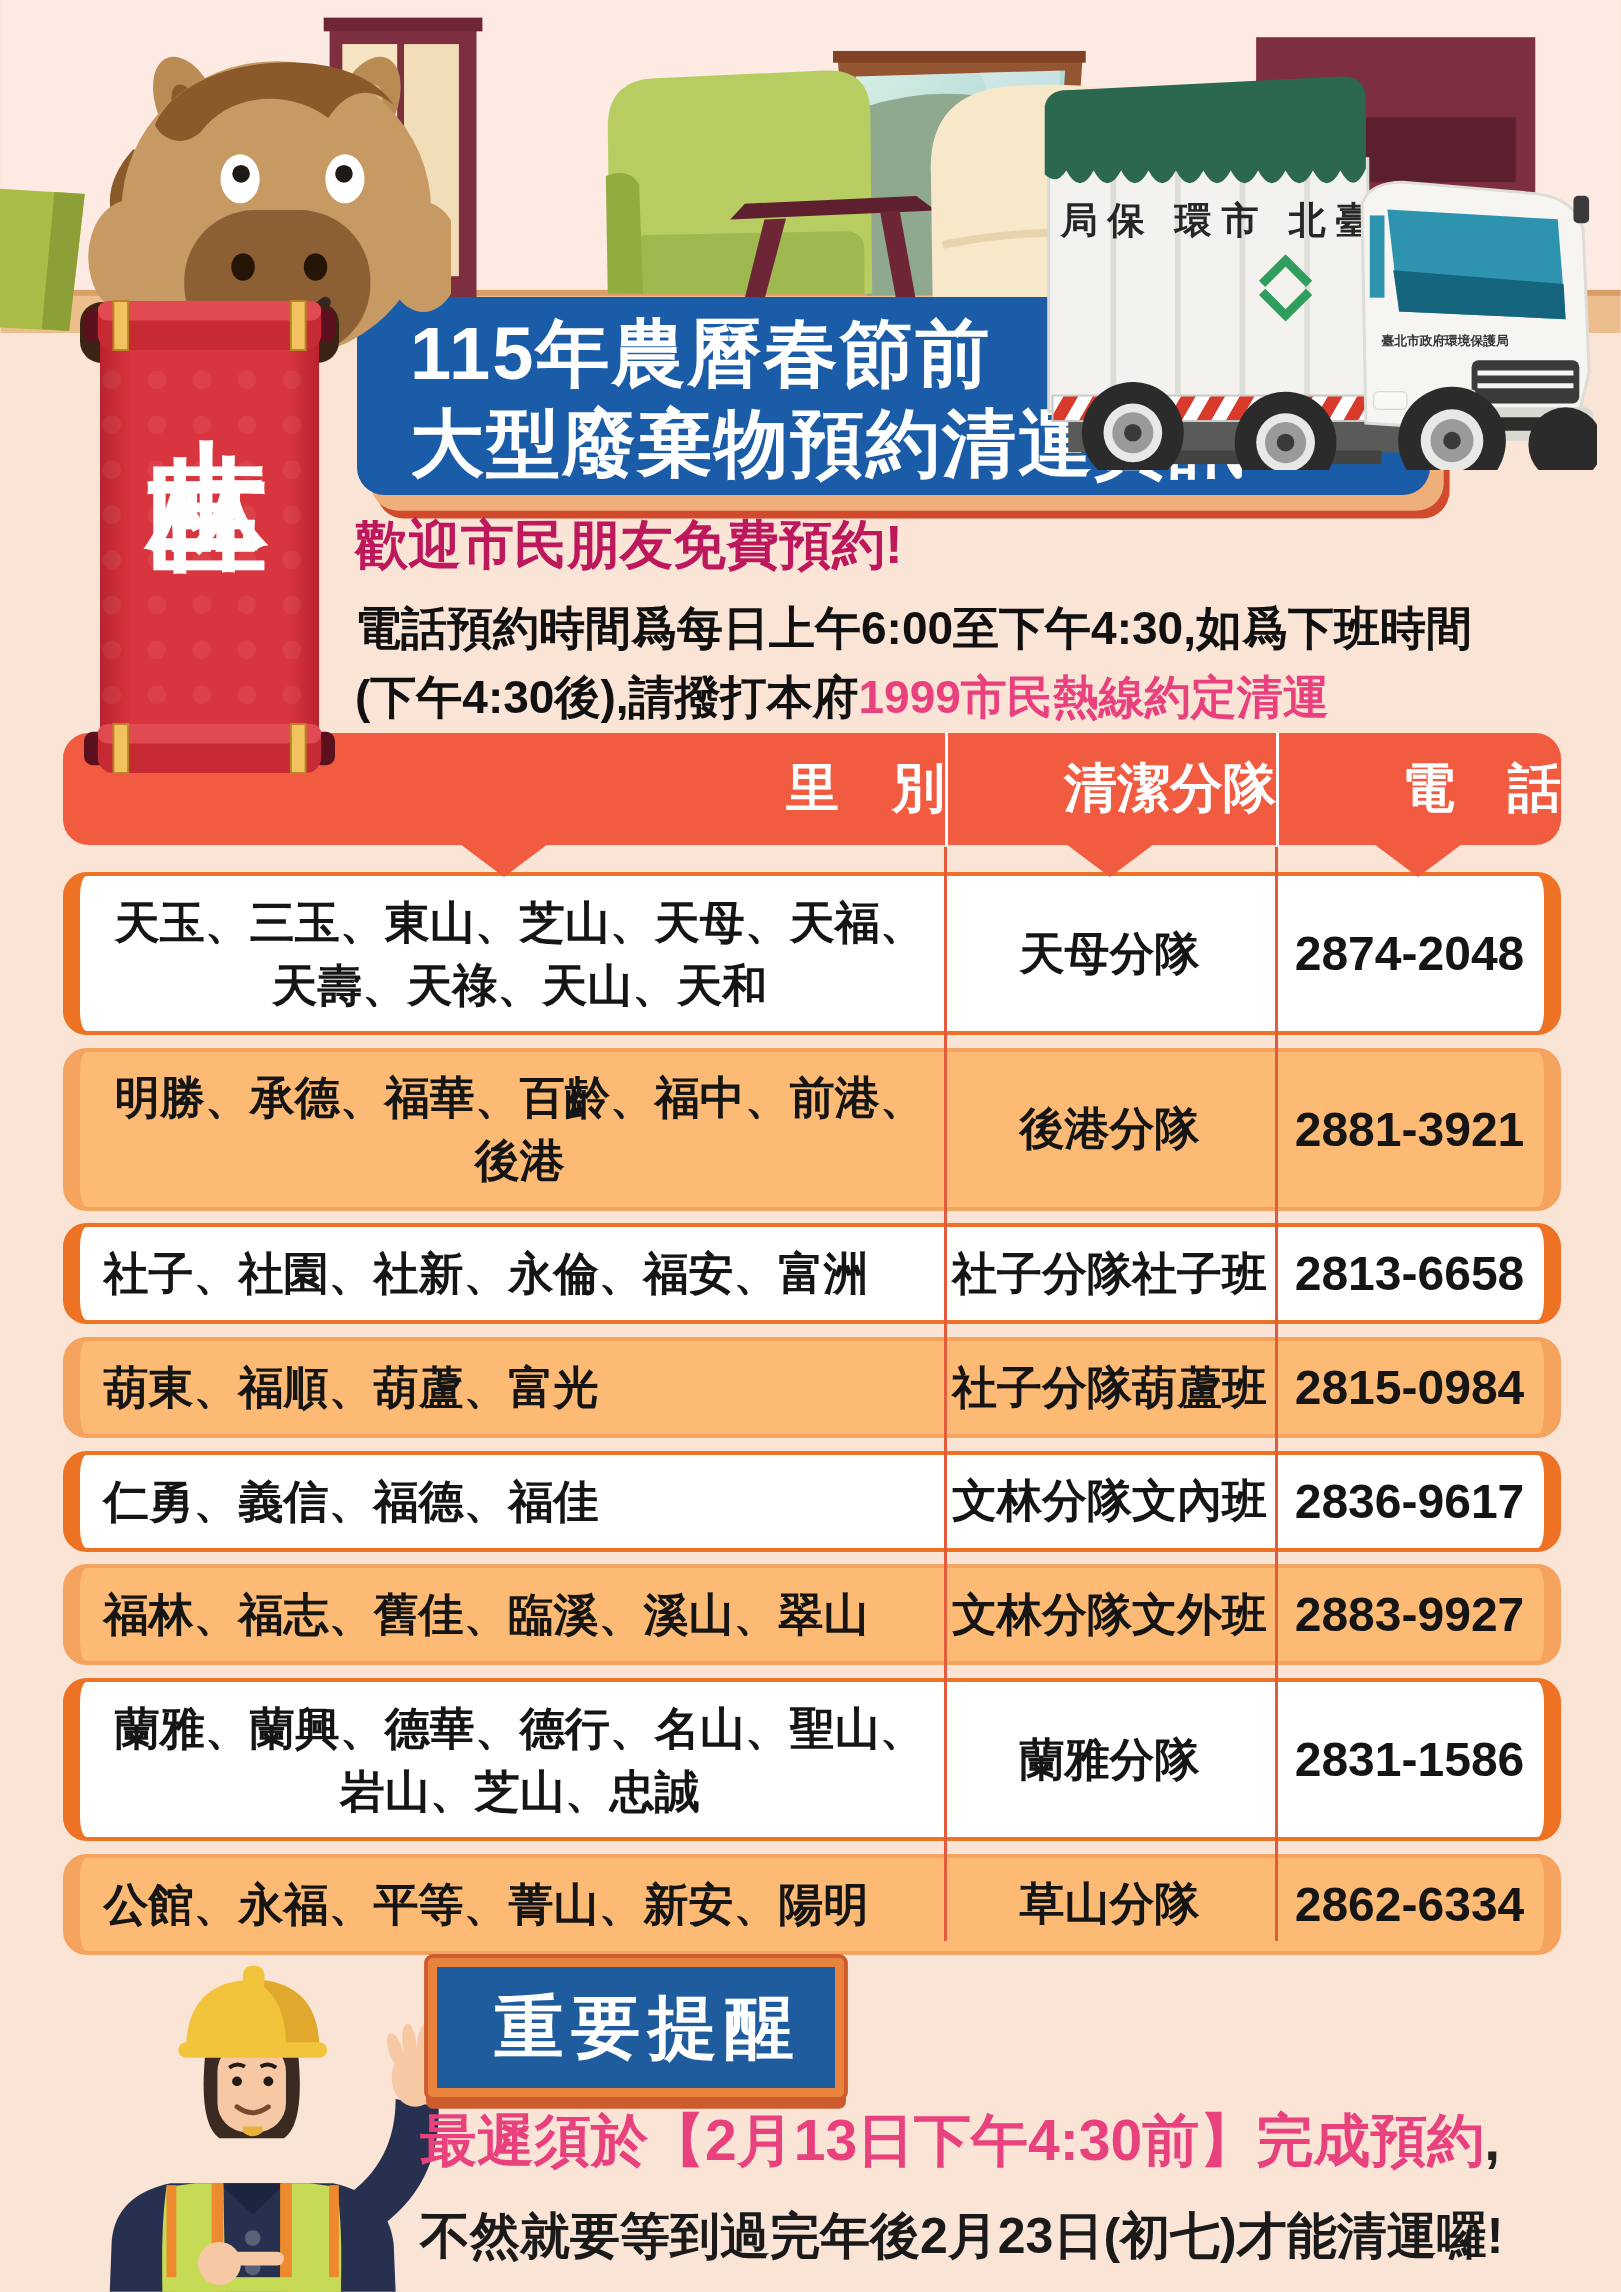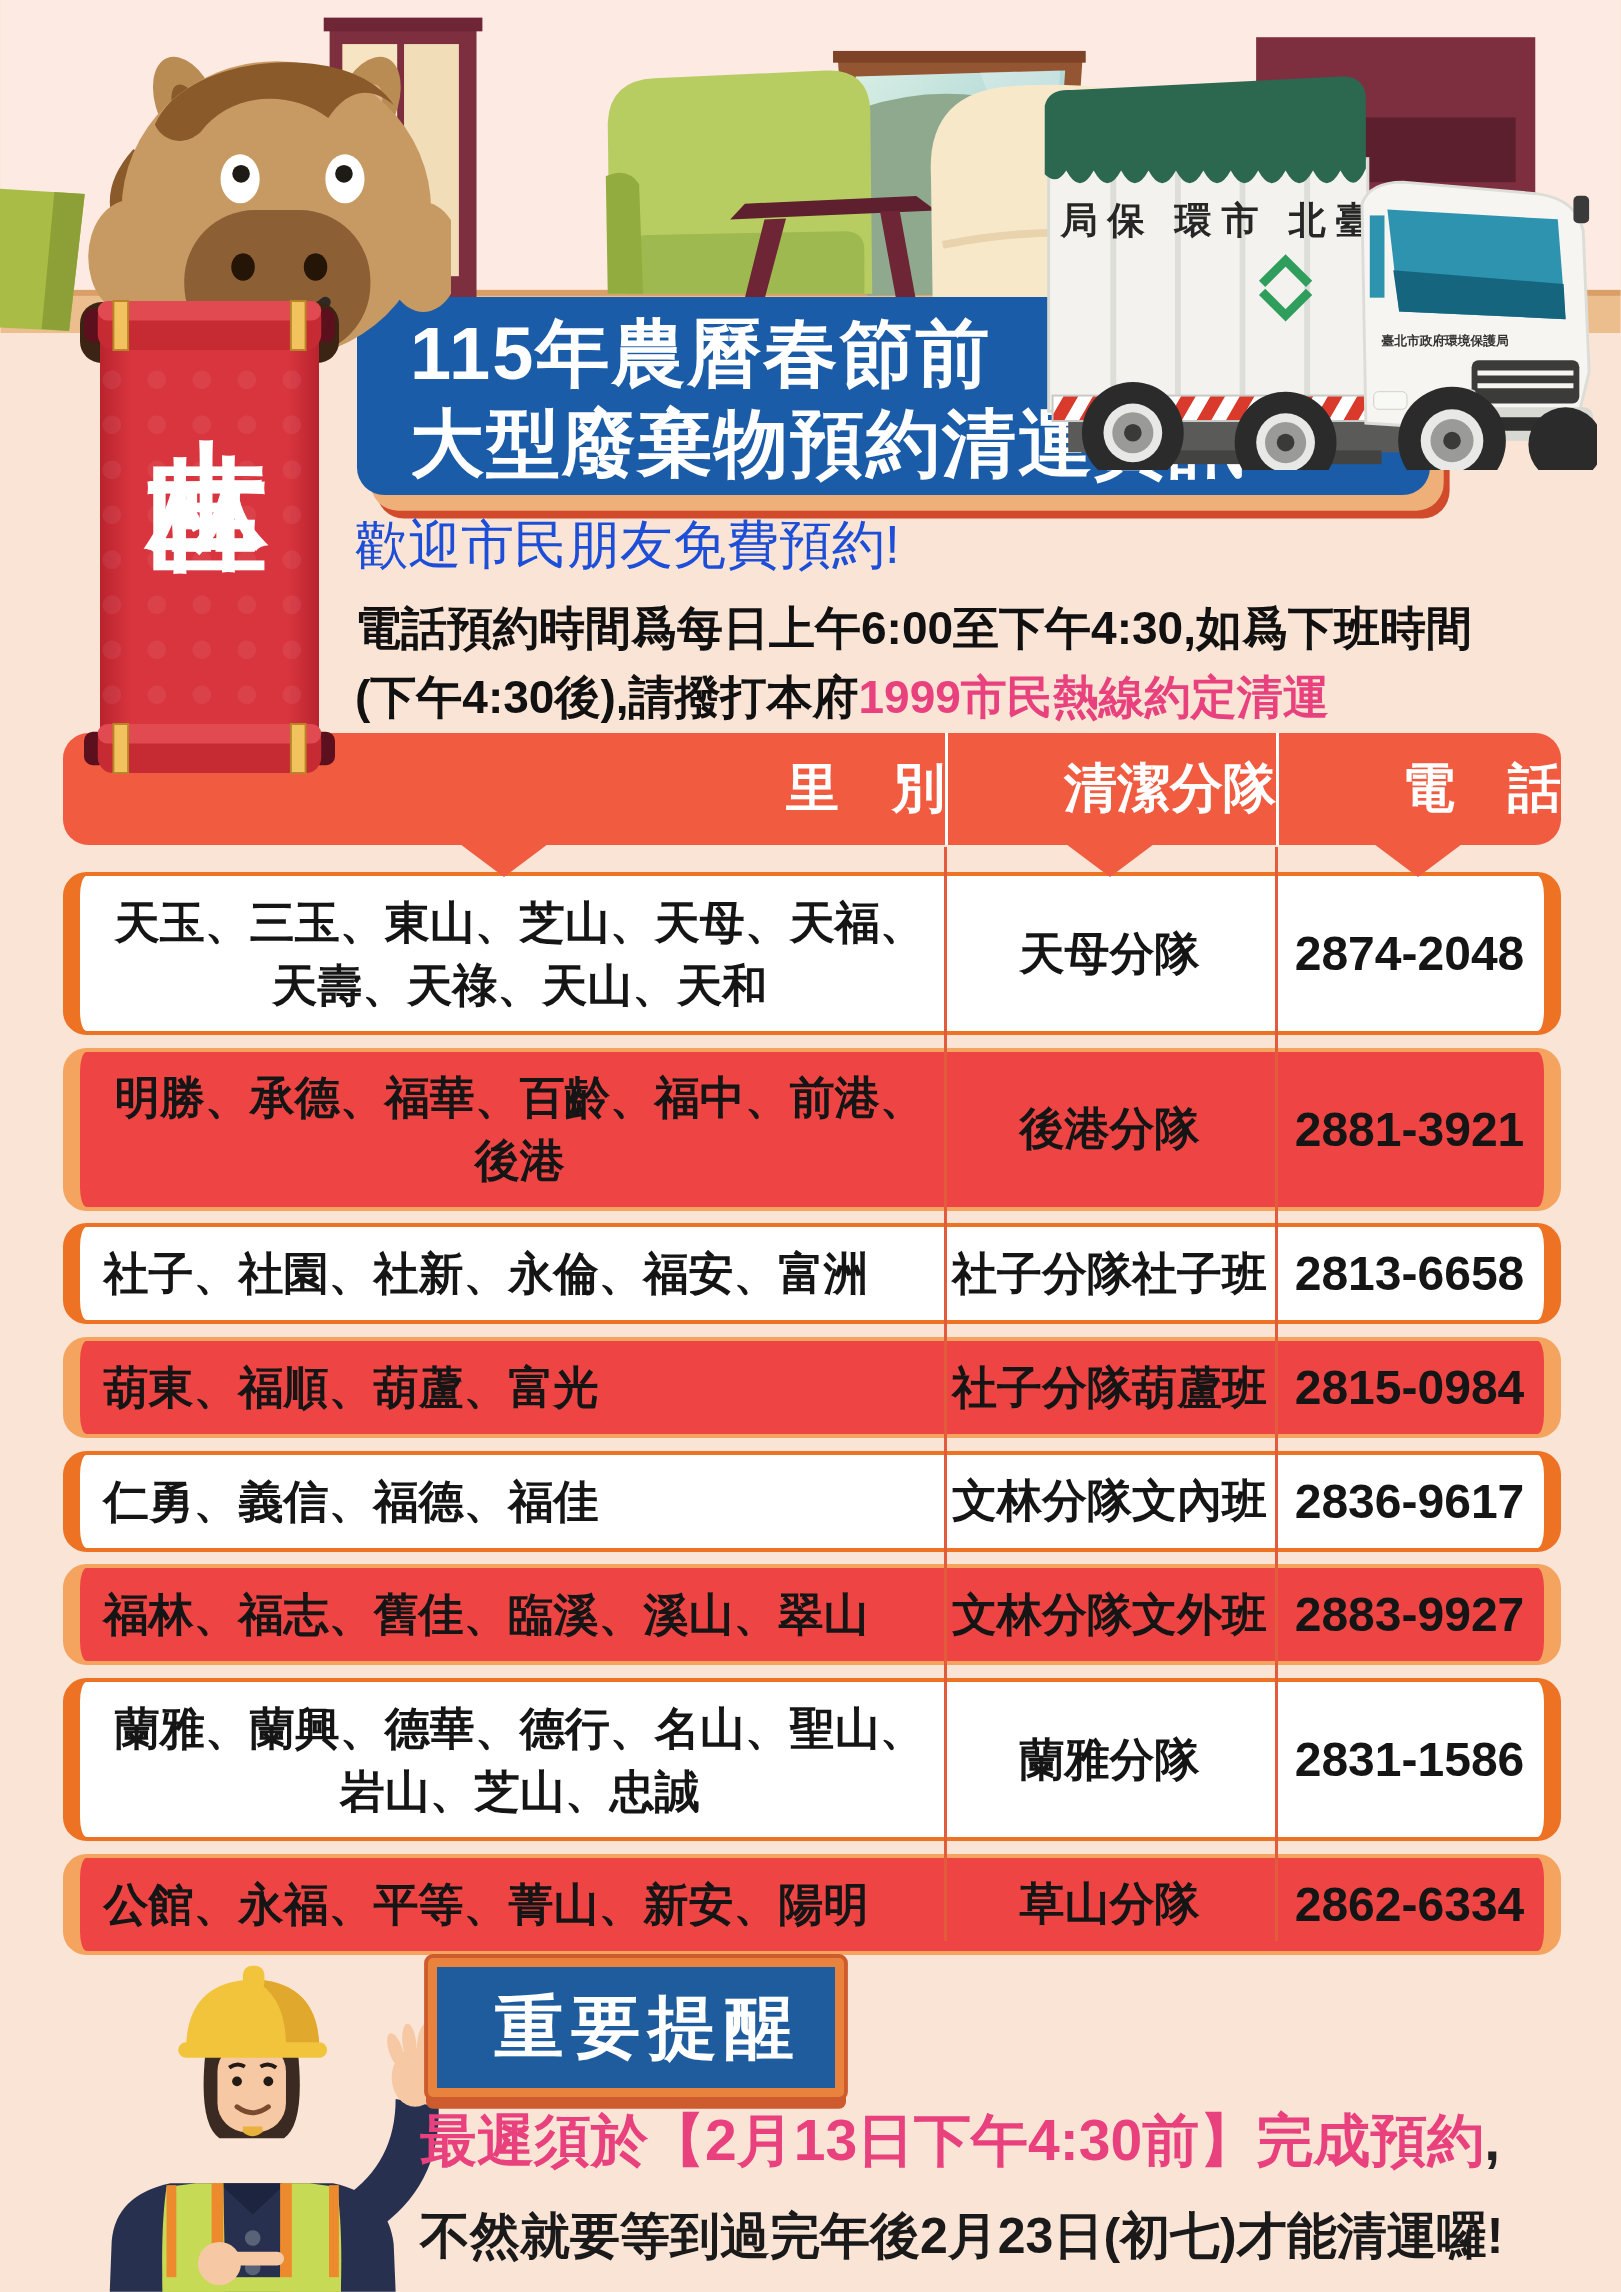--- a/index.html
+++ b/index.html
@@ -37,21 +37,21 @@
     color:#ffffff;font-size:120px;font-weight:800;line-height:1;
     letter-spacing:15.7px;margin-top:17.6px;
   }
   .hoof{position:absolute;width:53px;height:61px;background:#3b2414;border-radius:21.6px;top:17.6px;z-index:0;}
   .hoof.l{left:-3.9px;} .hoof.r{right:-3.9px;}
   .roller{position:absolute;left:0;width:251px;height:51px;z-index:2;}
   .roller.top{top:15.7px;} .roller.bottom{bottom:0;}
 
   
   .intro{left:355px;top:510px;width:1235px;z-index:2;}
-  .intro-headline{font-size:53px;font-weight:400;color:#1d4ed8;margin-bottom:11.8px;}
+  .intro-headline{font-size:53px;font-weight:700;color:#be185d;margin-bottom:11.8px;}
   .intro-line{font-size:46px;font-weight:700;color:#111;line-height:69px;}
   .hl-pink{color:#e8417d;font-weight:800;}
 
   
   .table-header{
     left:63px;top:733px;width:1498px;height:112px;
     background:#f15b40;border-radius:25.5px;
     display:grid;grid-template-columns:882px 331px 1fr;align-items:center;
     color:#fff;font-size:53px;font-weight:800;text-align:right;z-index:3;
   }
@@ -61,21 +61,21 @@
        border-top:33px solid #f15b40;}
   .col-line{position:absolute;top:847px;height:1094px;width:2.9px;background:#e25b3a;z-index:5;}
   .rows{left:63px;top:872px;width:1498px;display:flex;flex-direction:column;gap:12.7px;z-index:2;}
   .row{
     border:4.9px solid #ed7223;border-left-width:17.6px;border-right-width:17.6px;
     border-radius:23.5px;background:#ffffff;
     display:grid;grid-template-columns:864px 331px 1fr;
     min-height:101px;
   }
   .row.tall{min-height:163px;}
-  .row.alt{background:#ef4444;border-color:#f5a45f;}
+  .row.alt{background:#fdba74;border-color:#f5a45f;}
   .cell{display:flex;align-items:center;color:#151515;font-weight:800;}
   .cell.villages{font-size:45px;line-height:63px;padding:11.8px 7.8px 11.8px 23.5px;text-align:center;}
   .cell.squad{font-size:45px;justify-content:center;text-align:center;}
   .cell.phone{font-size:48px;justify-content:center;text-align:center;}
 
   
   .badge{
     left:428px;top:1958px;width:416px;height:139px;
     background:#1e5c9e;border:9.8px solid #e8823c;border-radius:5px;
     box-shadow:0 0 0 3.9px #ce5b2e, 0 9.8px 0 2px #ce5b2e;

